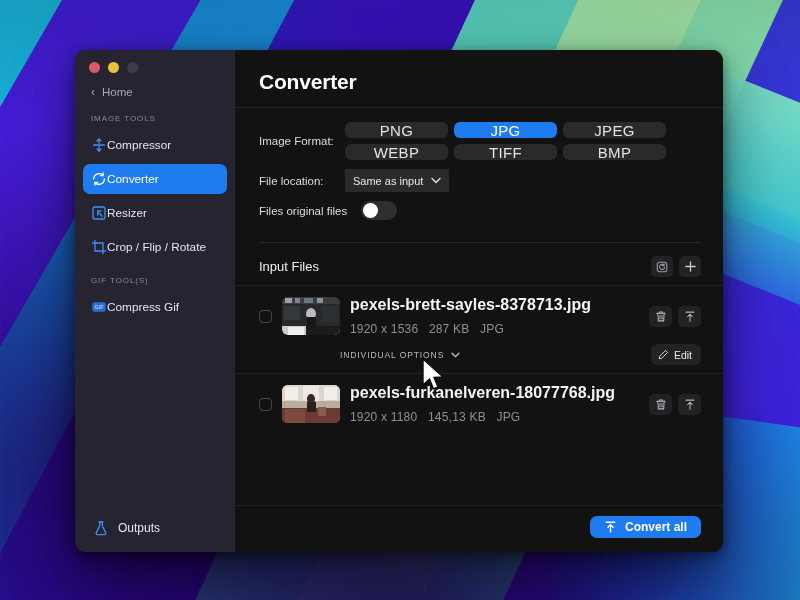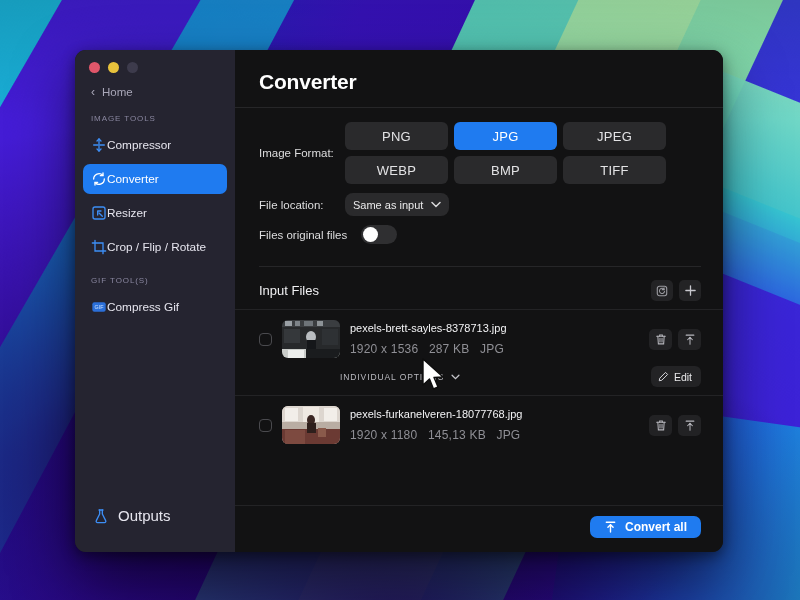--- a/index.html
+++ b/index.html
@@ -142,23 +142,23 @@
     border-radius: 7px;
     color: #e6e5ee;
     font-size: 11.8px;
   }
   .nav-item.active { background: #1f7bf0; color: #fff; }
   .nav-ico { width: 16px; height: 16px; flex-shrink: 0; display: block; }
 
   .sidebar-spacer { flex: 1; }
   .outputs-row {
     display: flex; align-items: center; gap: 9px;
-    padding: 10px 0 28px 18px;
+    padding: 10px 0 16px 18px;
     color: #e6e5ee;
-    font-size: 15px;
+    font-size: 12px;
   }
 
   
   #main {
     flex: 1;
     background: #121213;
     display: flex;
     flex-direction: column;
     min-width: 0;
   }
@@ -171,34 +171,34 @@
 
   .settings { padding: 14px 22px 4px 24px; }
   .srow { display: flex; align-items: center; margin-bottom: 9px; }
   .slabel { font-size: 11.5px; color: #ddddde; width: 86px; flex-shrink: 0; }
   .fmt-grid {
     display: grid;
     grid-template-columns: repeat(3, 103px);
     gap: 6px;
   }
   .fmt {
-    height: 28px;
+    height: 16px;
     border-radius: 6px;
     background: #2a2a2c;
     color: #e3e3e5;
-    font-size: 13px;
+    font-size: 15px;
     display: flex; align-items: center; justify-content: center;
     letter-spacing: .3px;
   }
   .fmt.sel { background: #1f7bf0; color: #fff; }
 
   .select {
     height: 23px;
     padding: 0 8px;
-    border-radius: 8px;
+    border-radius: 0;
     background: #2a2a2c;
     color: #e9e9ea;
     font-size: 11px;
     display: inline-flex; align-items: center; gap: 8px;
   }
   .toggle {
     width: 36px; height: 19px;
     border-radius: 10px;
     background: #2f2f31;
     position: relative;
@@ -240,21 +240,21 @@
     width: 58px; height: 38px;
     border-radius: 6px;
     flex-shrink: 0;
     overflow: hidden;
     position: relative;
     background: #1a1a1a;
   }
   .thumb svg { display: block; width: 100%; height: 100%; }
   .fmeta { flex: 1; min-width: 0; }
   .fname {
-    font-size: 11px; color: #f3f3f5; font-weight: normal;
+    font-size: 16px; color: #f3f3f5; font-weight: bold;
     white-space: nowrap; overflow: hidden; text-overflow: ellipsis;
   }
   .fsub { font-size: 12px; color: #8f8f95; margin-top: 8px; letter-spacing: .2px; }
   .row-actions { display: flex; gap: 6px; flex-shrink: 0; }
   .act-btn {
     width: 23px; height: 21px;
     border-radius: 5px;
     background: #222224;
     display: flex; align-items: center; justify-content: center;
   }
@@ -402,22 +402,22 @@
       </div>
 
       <div class="settings">
         <div class="srow">
           <div class="slabel">Image Format:</div>
           <div class="fmt-grid">
             <div class="fmt">PNG</div>
             <div class="fmt sel">JPG</div>
             <div class="fmt">JPEG</div>
             <div class="fmt">WEBP</div>
+            <div class="fmt">TIFF</div>
             <div class="fmt">BMP</div>
-            <div class="fmt">TIFF</div>
           </div>
         </div>
 
         <div class="srow">
           <div class="slabel">File location:</div>
           <div class="select">
             <span>Same as input</span>
             <svg width="10" height="7" viewBox="0 0 10 7">
               <path d="M1 1.5L5 5.5L9 1.5" fill="none" stroke="#d8d8da" stroke-width="1.5" stroke-linecap="round"></path>
             </svg>

